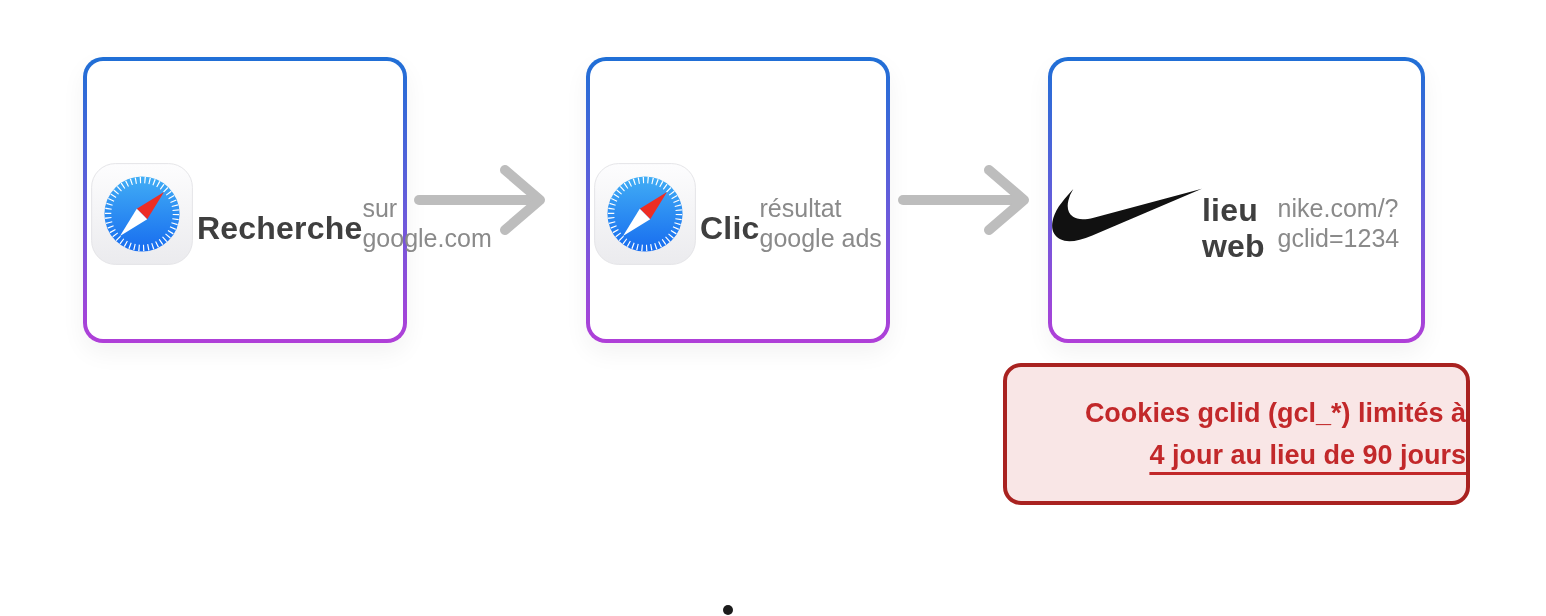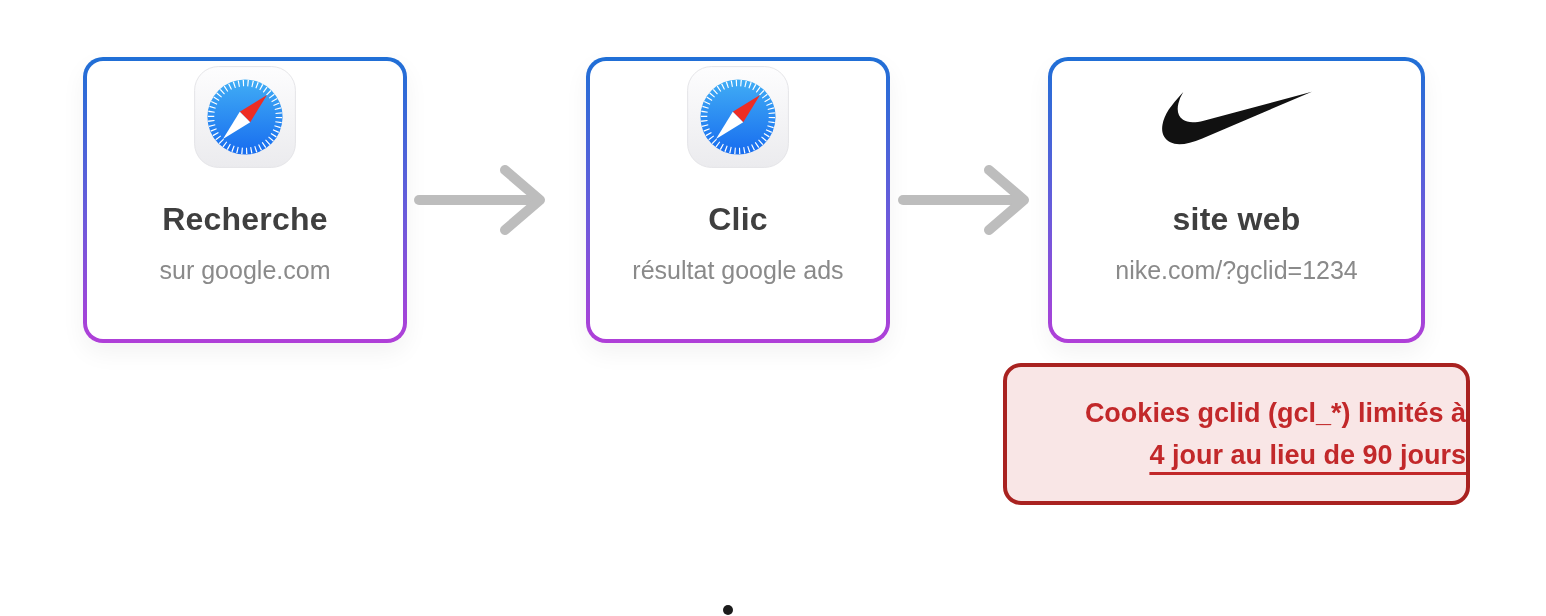--- a/index.html
+++ b/index.html
@@ -29,24 +29,24 @@
   }
   .card-1 { left: 83px;  width: 324px; }
   .card-2 { left: 586px; width: 304px; }
   .card-3 { left: 1048px; width: 377px; }
   .card-inner {
     width: 100%;
     height: 100%;
     background: #ffffff;
     border-radius: 16px;
     display: flex;
-    flex-direction: column;
+    flex-direction: row;
     align-items: center;
     box-sizing: border-box;
-    text-align: right;
+    padding-top: 27px;
   }
   .icon-area {
     height: 112px;
     display: flex;
     align-items: center;
     justify-content: center;
   }
   .card-title {
     margin-top: 28px;
     font-size: 32px;
@@ -180,21 +180,21 @@
     </g>
   </svg>
 
   <div class="card card-3">
     <div class="card-inner">
       <div class="icon-area">
         <svg width="150" height="78" viewBox="0 5.6 24 12.5">
           <path fill="#111111" d="M24 7.8L6.442 15.276c-1.456.616-2.679.925-3.668.925-1.12 0-1.933-.392-2.437-1.177-.317-.504-.41-1.143-.28-1.918.13-.775.476-1.6 1.036-2.478.467-.71 1.232-1.643 2.297-2.8a6.122 6.122 0 0 0-.784 1.848c-.28 1.195-.028 2.072.756 2.632.373.261.886.392 1.54.392.522 0 1.11-.084 1.764-.252L24 7.8z"></path>
         </svg>
       </div>
-      <div class="card-title">site web</div>
+      <div class="card-title">lieu web</div>
       <div class="card-subtitle">nike.com/?gclid=1234</div>
     </div>
   </div>
 
   <div class="warning">
     <div>Cookies gclid (gcl_*) limités à</div>
     <div class="underlined">4 jour au lieu de 90 jours</div>
   </div>
 
   <div class="bottom-dot"></div>

